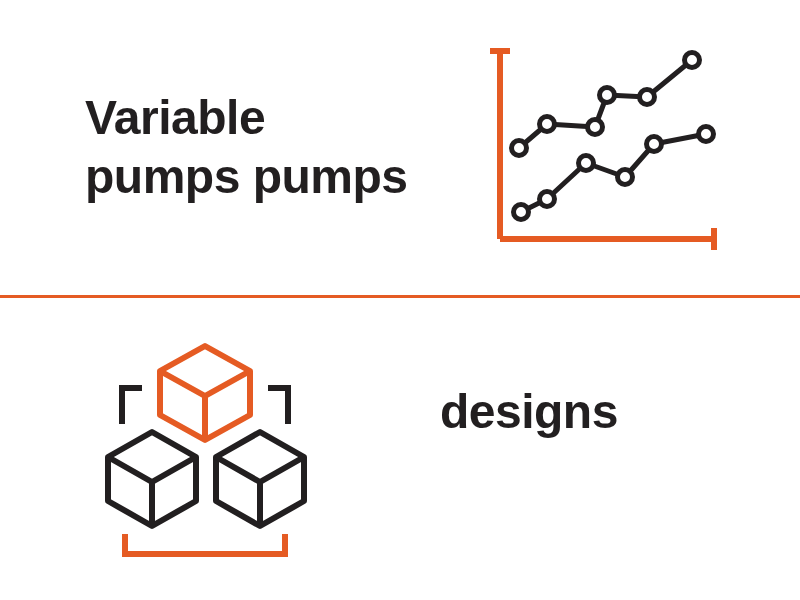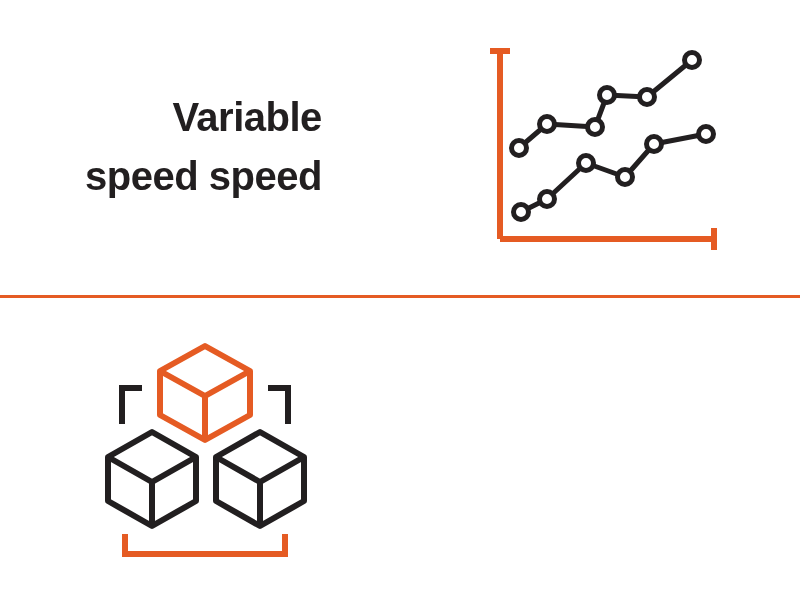--- a/index.html
+++ b/index.html
@@ -11,26 +11,25 @@
   .canvas{
     position:relative;
     width:800px;height:600px;
     background:var(--bg);
     font-family:"Liberation Sans",sans-serif;
     overflow:hidden;
   }
   .title{
     position:absolute;
     margin:0;
-    font-size:40px;
+    font-size:48px;
     line-height:59px;
     font-weight:700;
     color:var(--ink);
     letter-spacing:-0.5px;
-    text-align:right;
   }
   .title span{display:block;}
   #title-pumps{left:85px;top:88px;}
   #title-modular{left:440px;top:382px;}
   .icon{position:absolute;}
   #chart-icon{left:488px;top:40px;width:236px;height:212px;}
   #cubes-icon{left:100px;top:336px;width:212px;height:230px;}
   .icon svg{width:100%;height:100%;display:block;}
   .divider{
     position:absolute;
@@ -48,21 +47,21 @@
   .bracket-accent{stroke:var(--accent);stroke-width:6;fill:none;}
 </style>
 </head>
 <body>
 
 <div class="canvas">
 
   <section>
     <h1 class="title" id="title-pumps">
       <span>Variable</span>
-      <span>speed speed</span>
+      <span>pumps pumps</span>
     </h1>
 
     <div class="icon" id="chart-icon">
       <svg viewBox="0 0 236 212" xmlns="http://www.w3.org/2000/svg">
 
         <path class="axis" d="M2 11 H22 M12 8 V199 M12 199 H226 M226 188 V210"></path>
 
         <polyline class="series" points="31,108 59,84 107,87 119,55 159,57 204,20"></polyline>
 
         <polyline class="series" points="33,172 59,159 98,123 137,137 166,104 218,94"></polyline>
@@ -110,16 +109,17 @@
         <g>
           <path class="cube-ink" d="M160 96 L204 121 L204 165 L160 190 L116 165 L116 121 Z"></path>
           <path class="edge-ink" d="M116 121 L160 146 L204 121 M160 146 V190"></path>
         </g>
 
         <path class="bracket-accent" d="M25 198 V218 H185 V198"></path>
       </svg>
     </div>
 
     <h1 class="title" id="title-modular">
+      <span>designs</span>
     </h1>
   </section>
 
 </div>
 
 </body></html>

